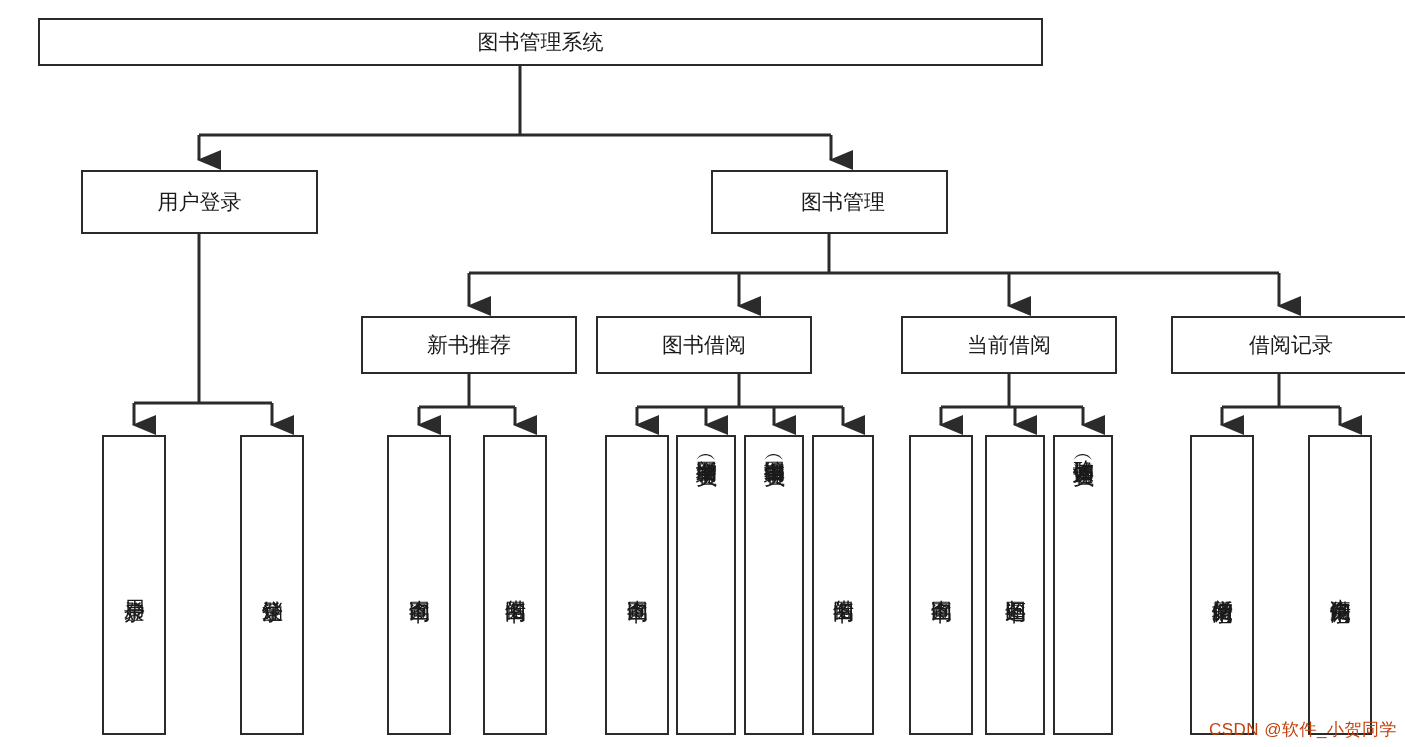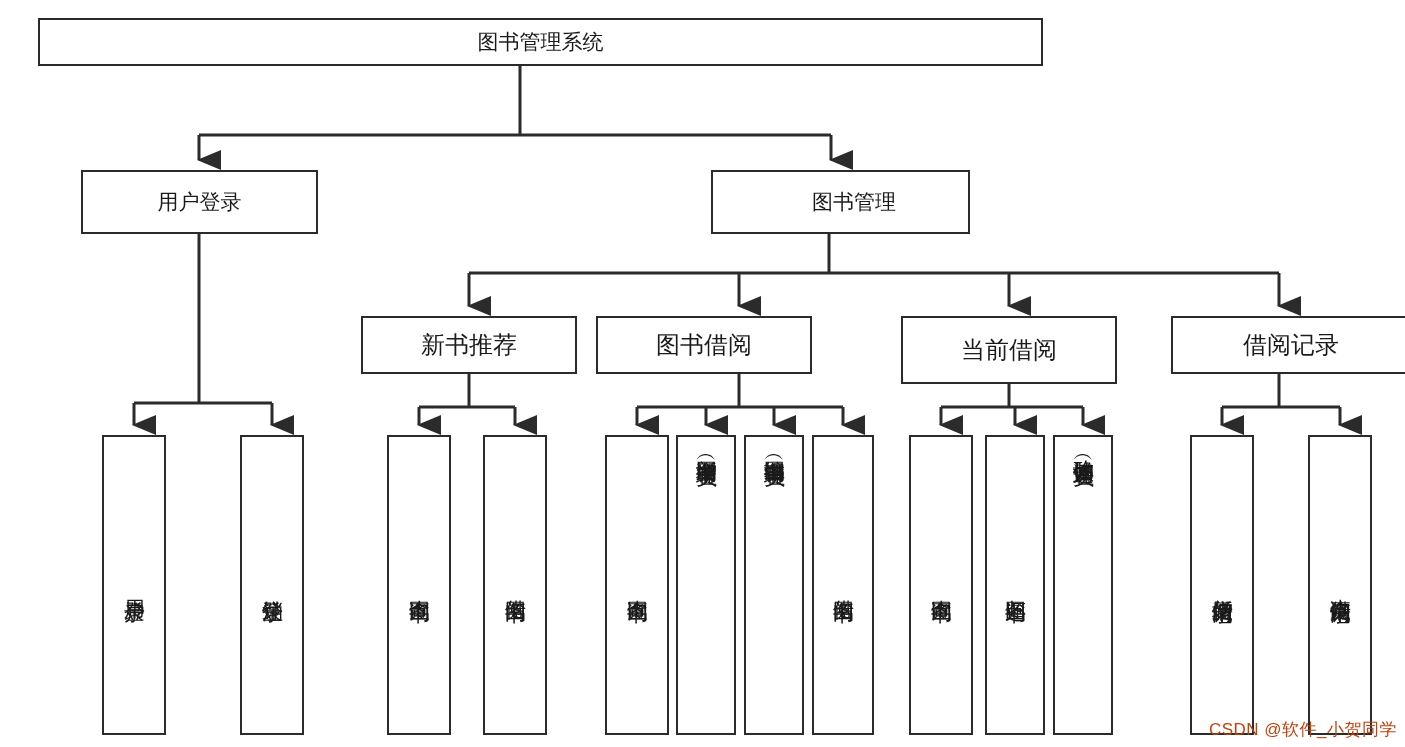--- a/index.html
+++ b/index.html
@@ -38,21 +38,21 @@
   }
   .node.root {
     border-width: 2px;
     font-size: 21px;
     margin-left: 20px;
   }
   .node.l2 {
     font-size: 21px;
   }
   .node.l3 {
-    font-size: 24px;
+    font-size: 21px;
   }
   .node.leaf {
     font-size: 21px;
     align-items: flex-start;
     justify-content: center;
     padding-top: 6px;
   }
   .vtext {
     writing-mode: vertical-rl;
     text-orientation: upright;
@@ -135,26 +135,26 @@
       <path d="M 1222 407 L 1340 407"></path>
       <path d="M 1222 407 L 1222 425" marker-end="url(#arrowdown)"></path>
       <path d="M 1340 407 L 1340 425" marker-end="url(#arrowdown)"></path>
     </g>
   </svg>
 
   <div class="node root" style="left: 18px; top: 18px; width: 1005px; height: 48px;">图书管理系统</div>
 
   <div id="level2-layer">
       <div class="node l2" style="left: 81px; top: 170px; width: 237px; height: 64px;">用户登录</div>
-      <div class="node l2" style="left: 711px; top: 170px; width: 259px; height: 64px; padding-left: 27px;">图书管理</div>
+      <div class="node l2" style="left: 711px; top: 170px; width: 237px; height: 64px; padding-left: 27px;">图书管理</div>
     </div>
   <div id="level3-layer">
       <div class="node l3" style="left: 361px; top: 316px; width: 216px; height: 58px;">新书推荐</div>
       <div class="node l3" style="left: 596px; top: 316px; width: 216px; height: 58px;">图书借阅</div>
-      <div class="node l3" style="left: 901px; top: 316px; width: 216px; height: 68px;">当前借阅</div>
+      <div class="node l3" style="left: 901px; top: 316px; width: 216px; height: 58px;">当前借阅</div>
       <div class="node l3" style="left: 1171px; top: 316px; width: 240px; height: 58px;">借阅记录</div>
     </div>
   <div id="leaf-layer">
       <div class="node leaf center" style="left: 102px; top: 435px; width: 64px; height: 300px;">
         <span class="vtext">用户登录</span>
       </div>
       <div class="node leaf center" style="left: 240px; top: 435px; width: 64px; height: 300px;">
         <span class="vtext">注销登录</span>
       </div>
       <div class="node leaf center" style="left: 387px; top: 435px; width: 64px; height: 300px;">

